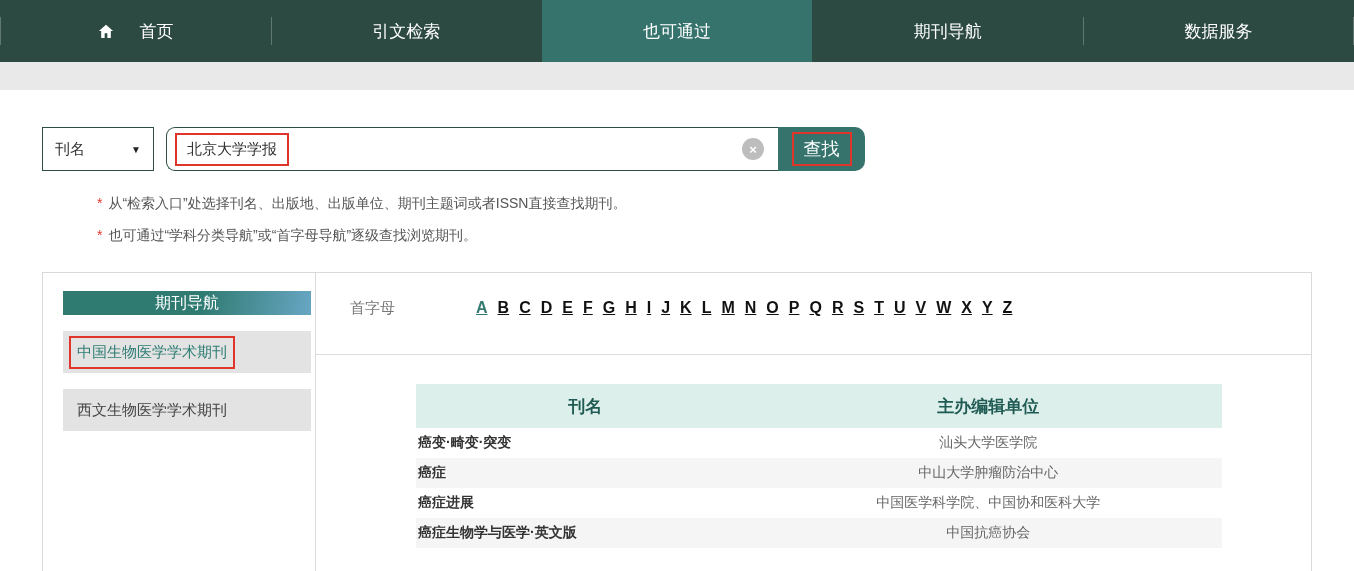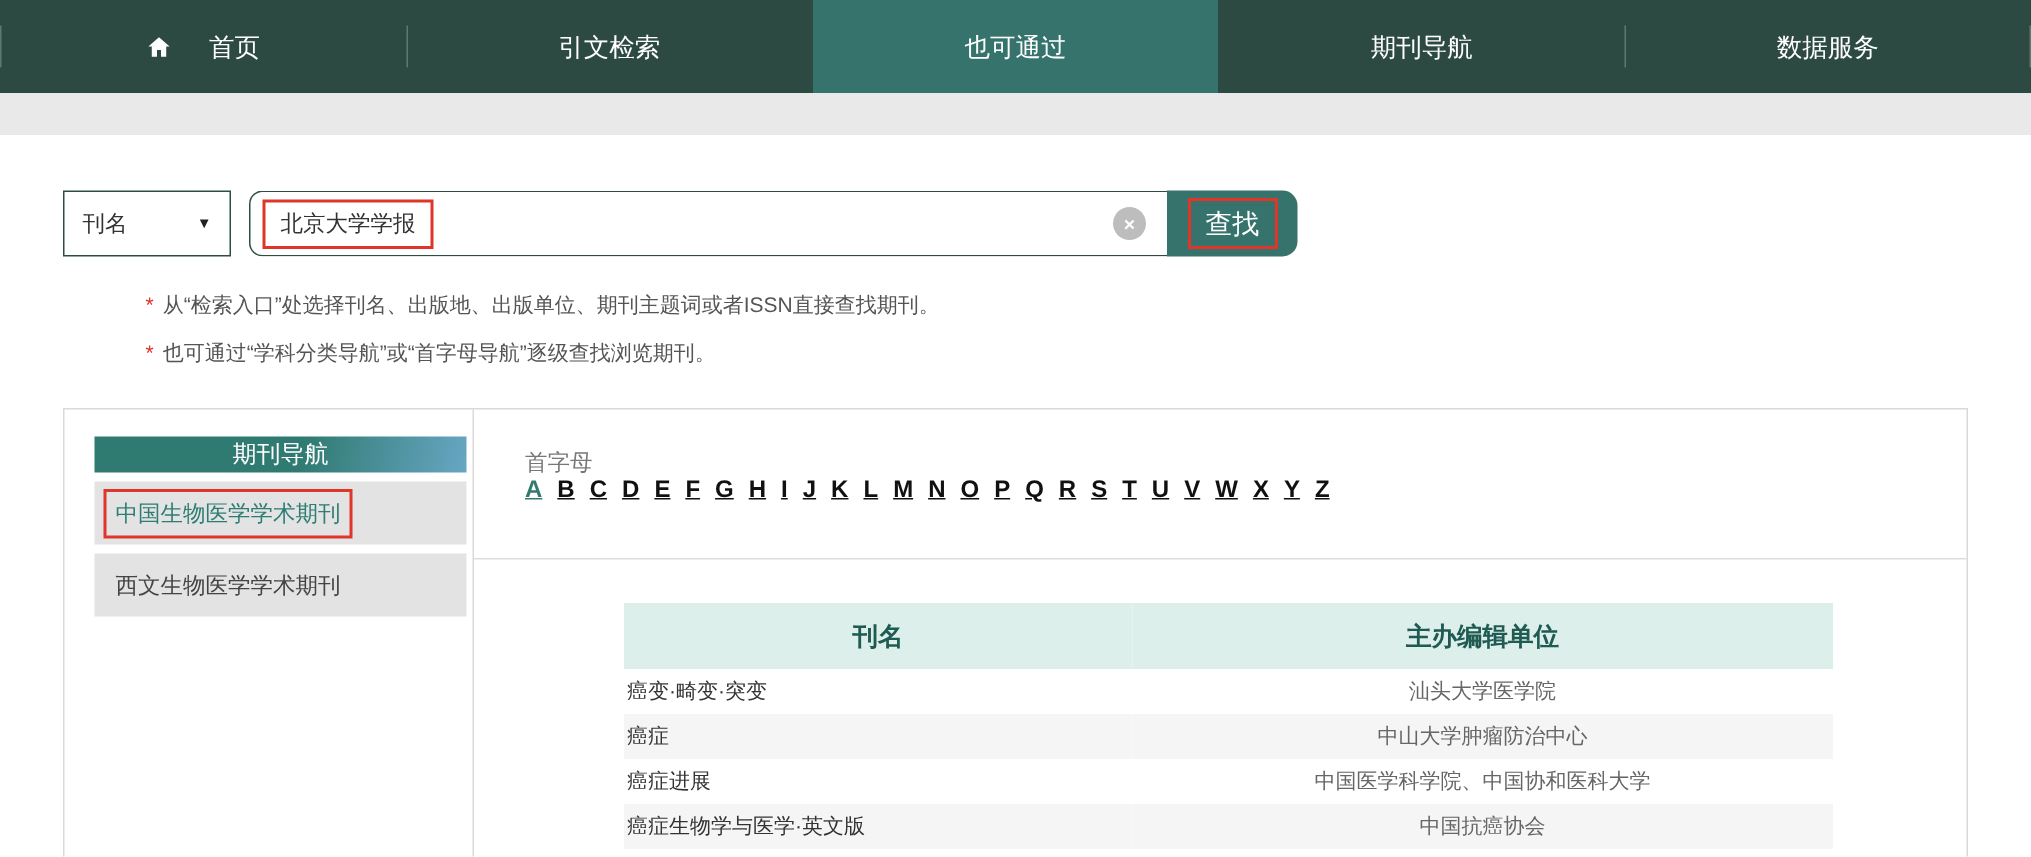--- a/index.html
+++ b/index.html
@@ -45,41 +45,41 @@
   .hint { font-size:14px; color:#555; margin-bottom:14px; }
   .hint .star { color:#e0352b; margin-right:6px; font-size:14px; }
 
   
   .content-box { margin:27px 42px 0 42px; width:1270px; height:420px;
     border:1px solid #d9d9d9; display:flex; background:#fff; }
   .side-col { width:273px; border-right:1px solid #d9d9d9; padding:18px 0 0 20px; }
   .side-head { width:248px; height:24px; display:flex; align-items:center;
     justify-content:center; color:#fff; font-size:16px;
     background:linear-gradient(100deg,#2f7a71 55%,#68a6c3 100%); }
-  .side-item { width:248px; height:42px; margin-top:6px; background:#e3e3e3;
+  .side-item { width:248px; height:42px; margin-top:16px; background:#e3e3e3;
     display:flex; align-items:center; padding-left:6px; font-size:15px; color:#444;
     cursor:pointer; }
   .side-item .plain { padding-left:8px; }
   .side-item .hl-red { padding:5px 6px; color:#2e7d74; }
 
   .main-col { flex:1; padding-top:26px; }
-  .alpha-row { display:flex; align-items:baseline; padding-left:34px;flex-direction:column; }
+  .alpha-row { display:flex; align-items:baseline; padding-left:34px; }
   .alpha-label { color:#777; font-size:15px; margin-right:81px; }
   .letters { display:flex; gap:10px; }
   .letter { font-size:16px; font-weight:bold; color:#111;
     text-decoration:underline; cursor:pointer; }
   .letter.selected { color:#337a70; }
   .main-divider { height:1px; background:#ddd; margin-top:36px; }
 
   table.journals { margin:29px 0 0 100px; width:806px; border-collapse:collapse; }
   .journals th { background:#ddefeb; height:44px; font-size:17px; color:#1f5b53;
     font-weight:bold; text-align:center; }
   .journals th.c1, .journals td.c1 { width:42%; }
   .journals td { height:30px; font-size:14px; }
-  .journals td.c1 { text-align:left; color:#333; padding-left:2px; }
+  .journals td.c1 { text-align:left; color:#333; padding-left:2px;font-weight:bold; }
   .journals td.c2 { text-align:center; color:#666; }
   .journals tbody tr:nth-child(even) td { background:#f5f5f5; }
 </style>
 </head>
 <body>
 
 <div class="page">
 
   <div class="nav">
     <div class="nav-item">

